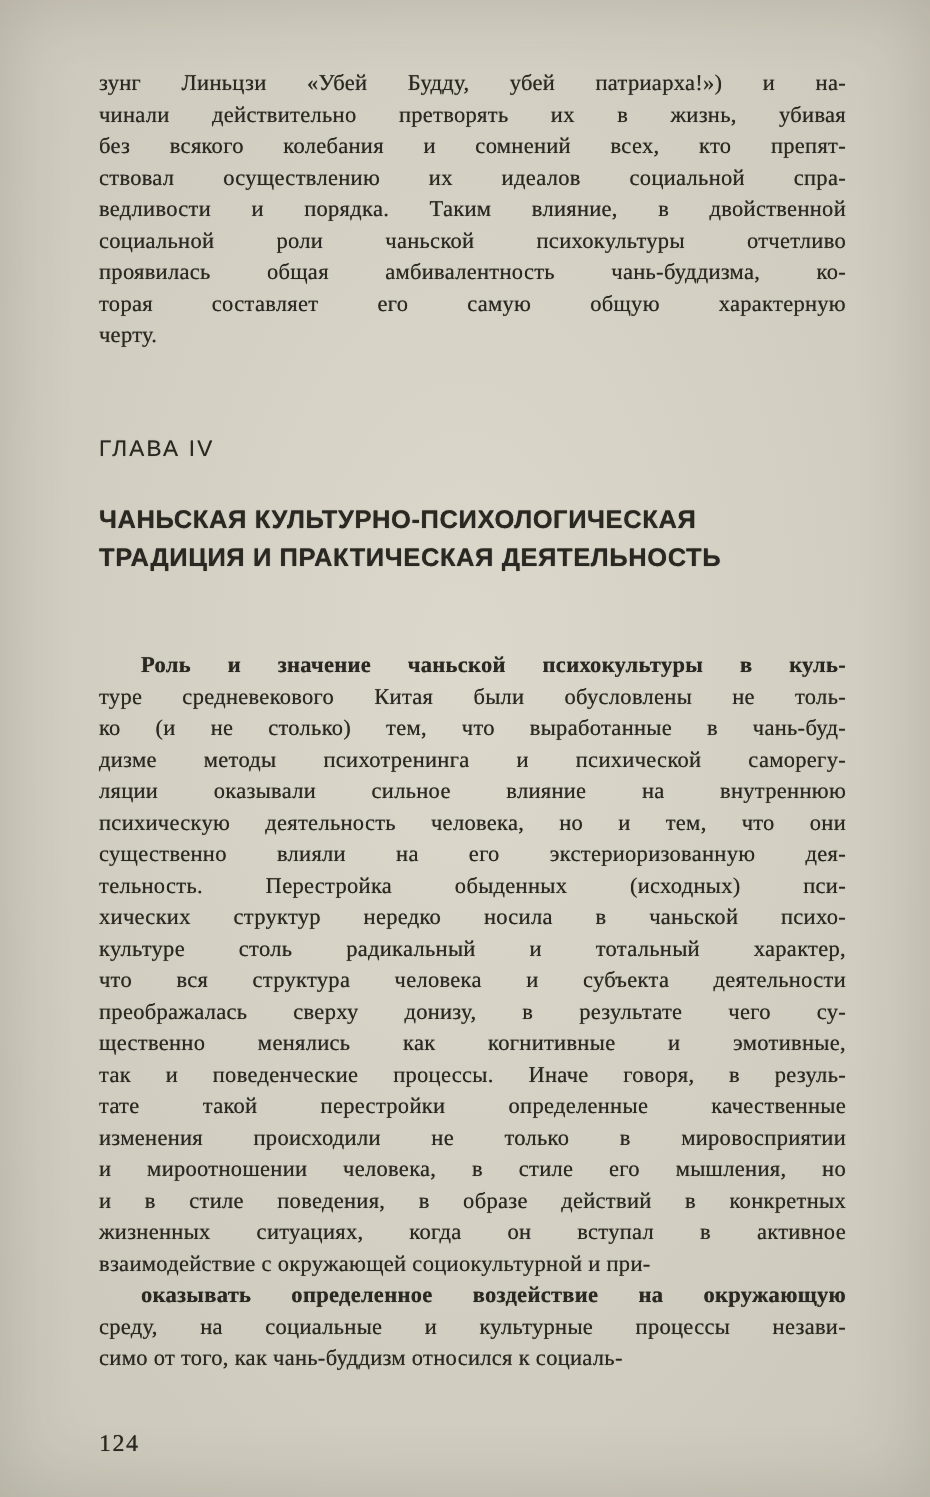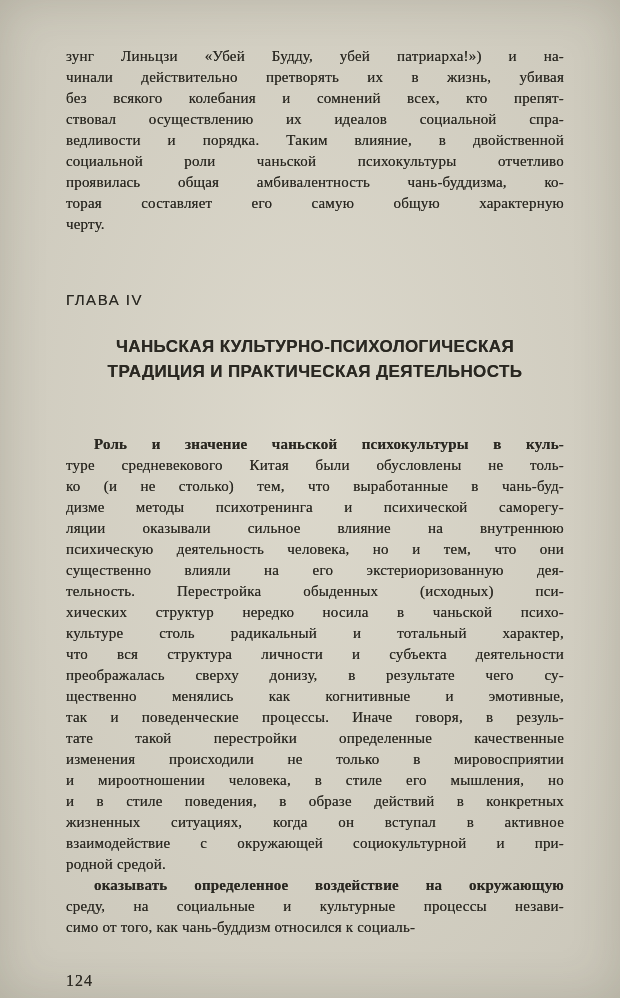--- a/index.html
+++ b/index.html
@@ -56,30 +56,30 @@
   .chapter-title {
     margin: 26px 0 0 0;
     font-family: "Liberation Sans", "DejaVu Sans", sans-serif;
     font-size: 17px;
     font-weight: 700;
     letter-spacing: 0.4px;
     text-shadow: 0 0 0.6px rgba(30,28,20,0.8);
   }
   .chapter-title .text-line {
     line-height: 25px;
-    text-align: center;
+    text-align: left;
     white-space: nowrap;
   }
   .body-start {
     margin-top: 50px;
   }
   .page-number {
     position: absolute;
     left: 66px;
-    bottom: 8px;
+    bottom: 26px;
     font-size: 16px;
     letter-spacing: 1px;
     text-shadow: 0 0 0.5px rgba(30,28,20,0.7);
   }
 </style>
 </head>
 <body>
 
 <div class="page">
 
@@ -106,31 +106,30 @@
       <div class="text-line">Роль и значение чаньской психокультуры в куль-</div>
       <div class="text-line">туре средневекового Китая были обусловлены не толь-</div>
       <div class="text-line">ко (и не столько) тем, что выработанные в чань-буд-</div>
       <div class="text-line">дизме методы психотренинга и психической саморегу-</div>
       <div class="text-line">ляции оказывали сильное влияние на внутреннюю</div>
       <div class="text-line">психическую деятельность человека, но и тем, что они</div>
       <div class="text-line">существенно влияли на его экстериоризованную дея-</div>
       <div class="text-line">тельность. Перестройка обыденных (исходных) пси-</div>
       <div class="text-line">хических структур нередко носила в чаньской психо-</div>
       <div class="text-line">культуре столь радикальный и тотальный характер,</div>
-      <div class="text-line">что вся структура личности и субъекта деятельности</div>
+      <div class="text-line">что вся структура человека и субъекта деятельности</div>
       <div class="text-line">преображалась сверху донизу, в результате чего су-</div>
       <div class="text-line">щественно менялись как когнитивные и эмотивные,</div>
       <div class="text-line">так и поведенческие процессы. Иначе говоря, в резуль-</div>
       <div class="text-line">тате такой перестройки определенные качественные</div>
       <div class="text-line">изменения происходили не только в мировосприятии</div>
       <div class="text-line">и мироотношении человека, в стиле его мышления, но</div>
       <div class="text-line">и в стиле поведения, в образе действий в конкретных</div>
       <div class="text-line">жизненных ситуациях, когда он вступал в активное</div>
       <div class="text-line">взаимодействие с окружающей социокультурной и при-</div>
-      <div class="text-line">родной средой.</div>
     </section>
 
   <section class="paragraph indent-first">
       <div class="text-line">оказывать определенное воздействие на окружающую</div>
       <div class="text-line">среду, на социальные и культурные процессы незави-</div>
       <div class="text-line">симо от того, как чань-буддизм относился к социаль-</div>
     </section>
 
   <div class="page-number">124</div>
 

